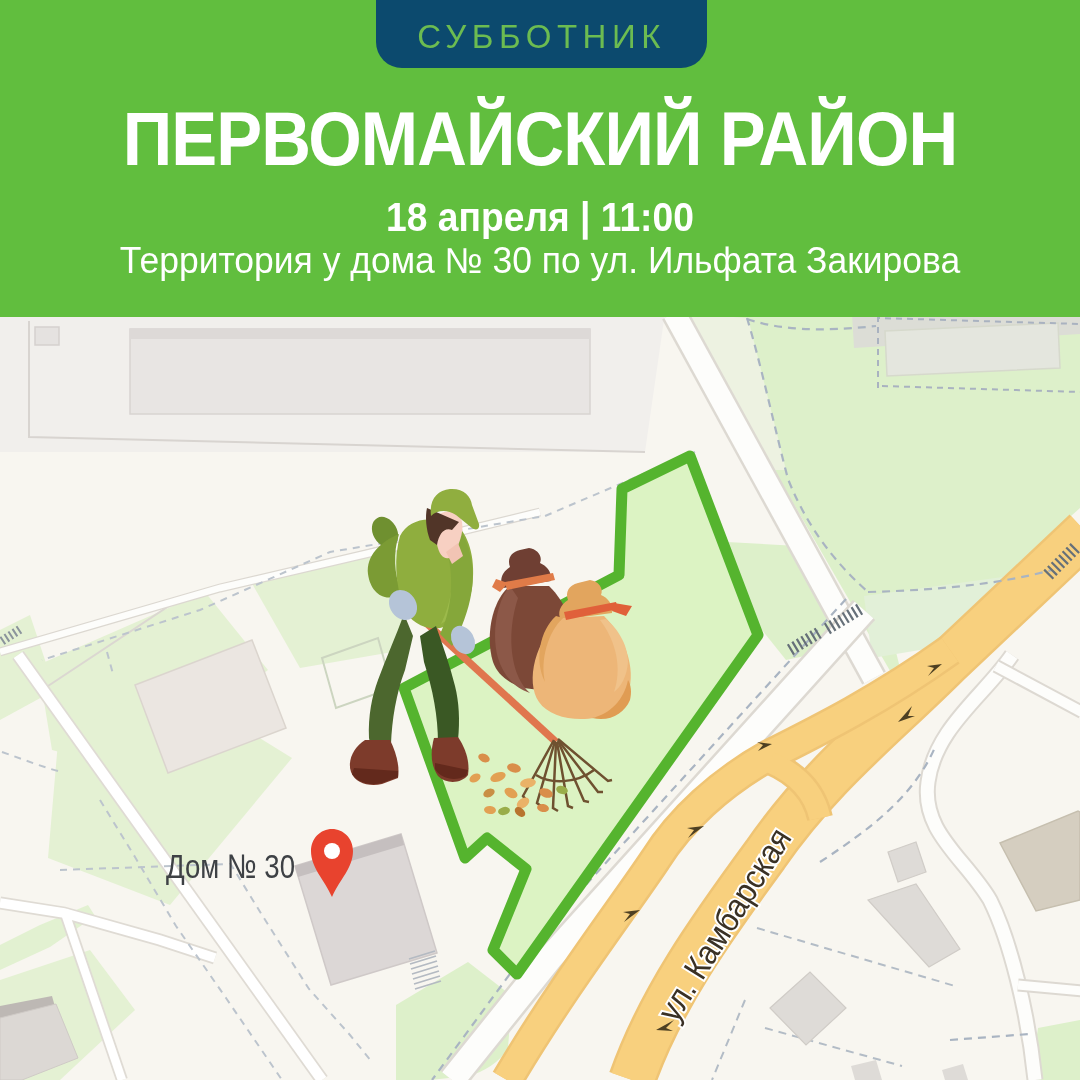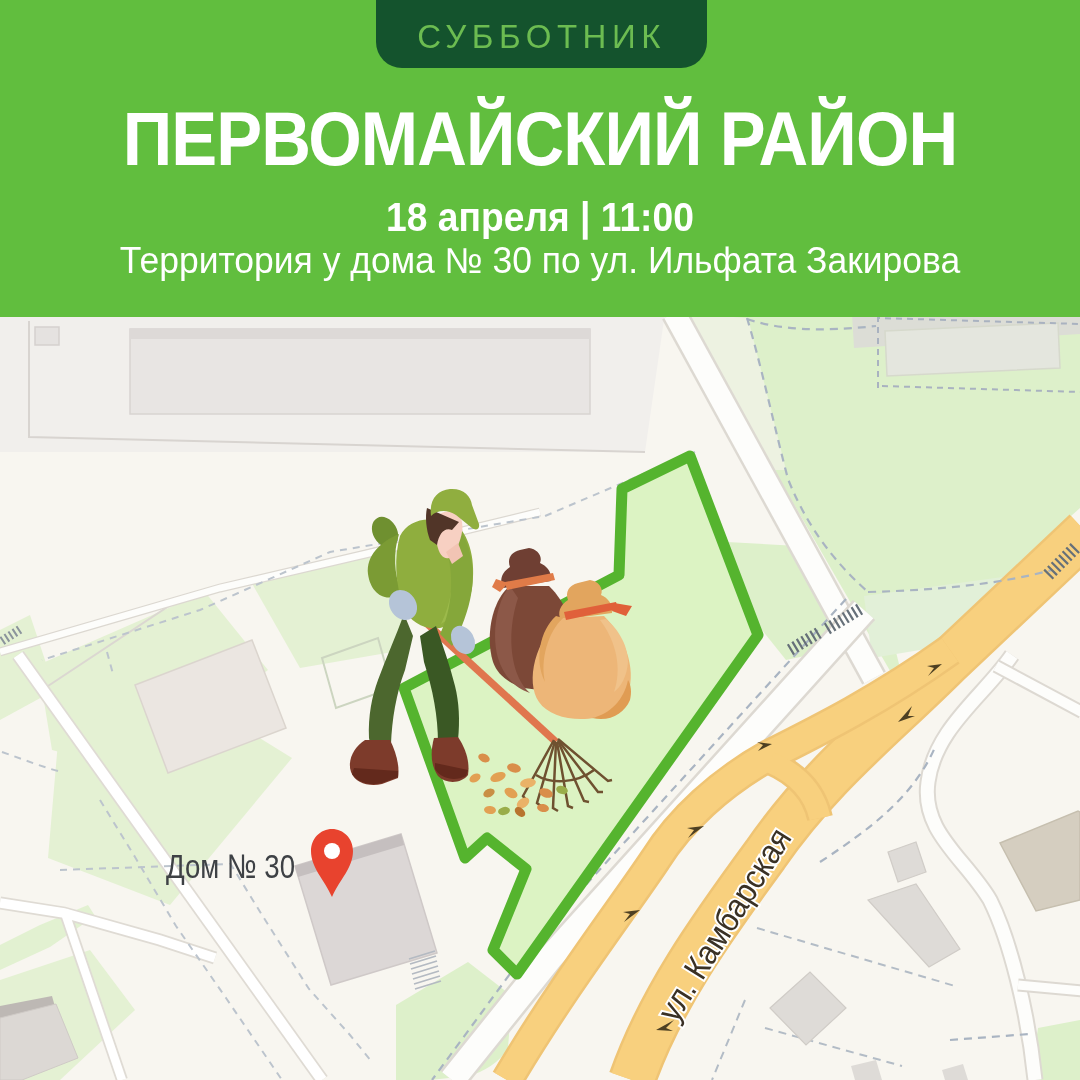--- a/index.html
+++ b/index.html
@@ -1,19 +1,19 @@
 <!DOCTYPE html>
 <html><head>
 <meta charset="utf-8">
 <style>
   html,body{margin:0;padding:0;}
   body{width:1080px;height:1080px;overflow:hidden;position:relative;
        font-family:"Liberation Sans", sans-serif;background:#f8f6f0;}
   .header{position:absolute;left:0;top:0;width:1080px;height:317px;background:#61be3e;}
-  .pill{position:absolute;left:376px;top:0;width:331px;height:68px;background:#14532d;
+  .pill{position:absolute;left:376px;top:0;width:331px;height:68px;background:#0c4a6e;
         border-radius:0 0 26px 26px;text-align:center;line-height:76px;
         color:#6cbc51;font-size:33px;letter-spacing:5.5px;line-height:74px;}
   .title{position:absolute;left:0;top:95px;width:1080px;text-align:center;
          color:#ffffff;font-size:76px;font-weight:bold;letter-spacing:-1px;
          transform:scaleX(0.905);transform-origin:540px 0;}
   .date{position:absolute;left:0;top:195px;width:1080px;text-align:center;
         color:#ffffff;font-size:40px;font-weight:bold;
         transform:scaleX(0.93);transform-origin:540px 0;}
   .addr{position:absolute;left:0;top:240px;width:1080px;text-align:center;
         color:#ffffff;font-size:36px;

